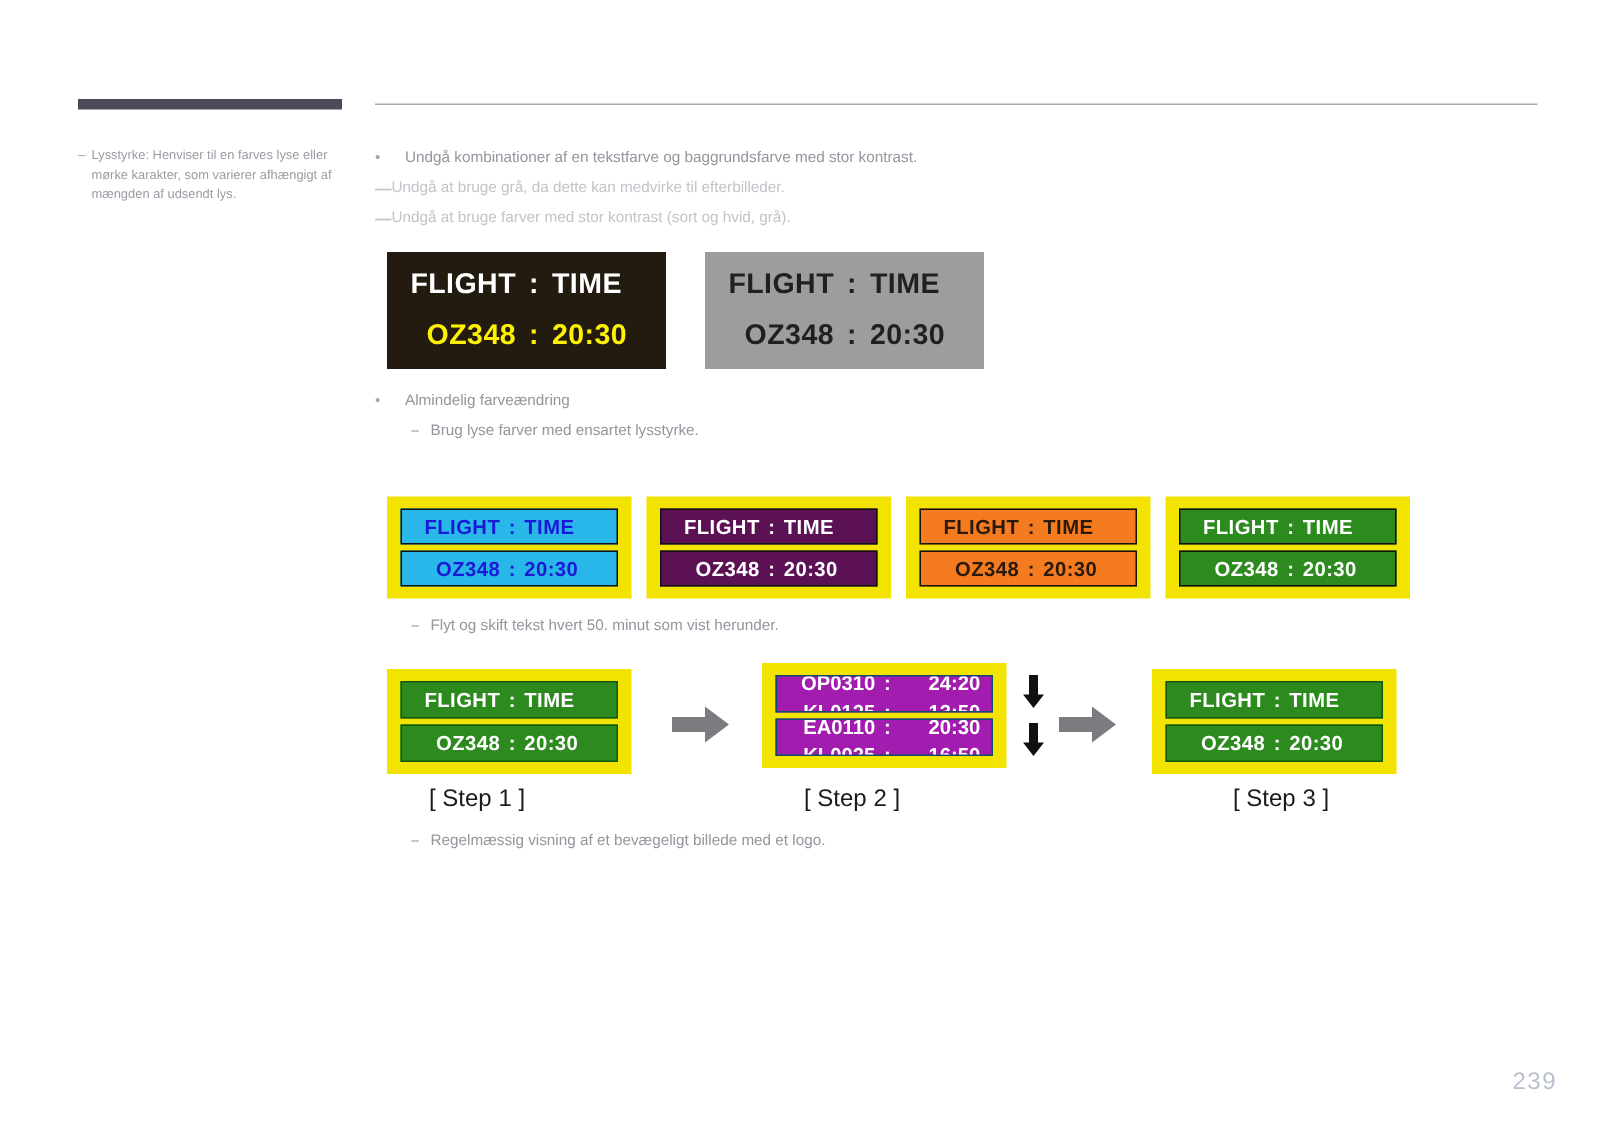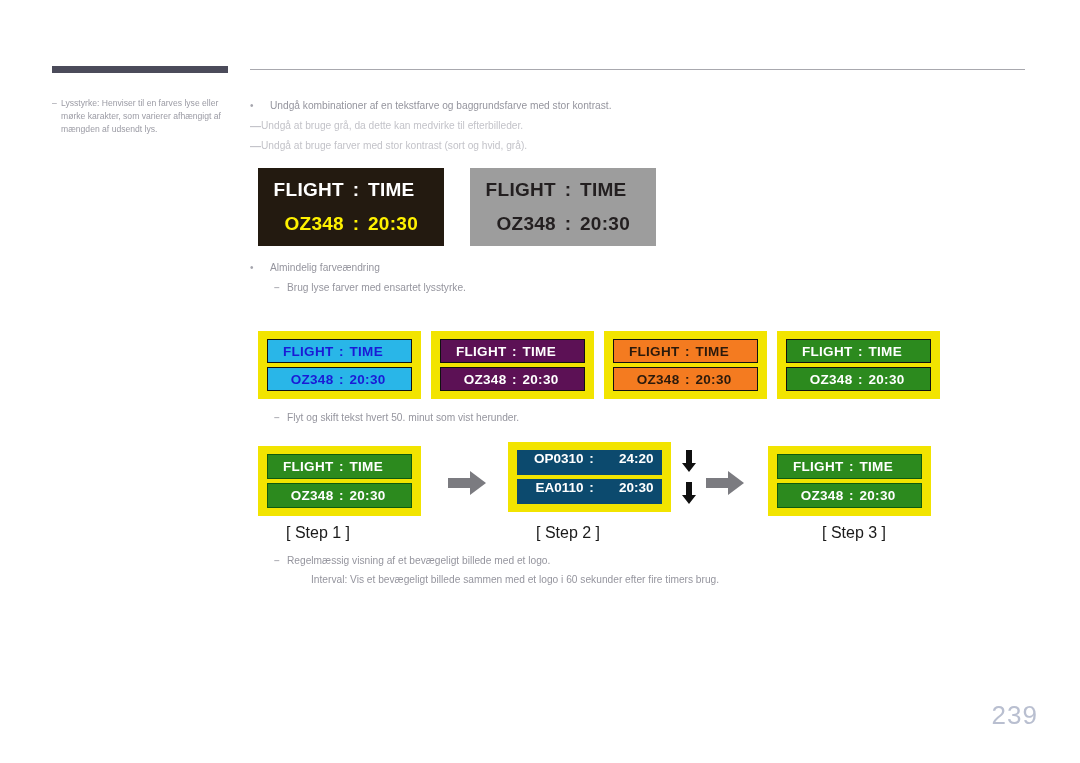--- a/index.html
+++ b/index.html
@@ -190,22 +190,22 @@
   }
   .step-board .cell-flight { width: 58px; }
   .step-board .cell-colon  { width: 16px; }
   .step-board .cell-time   { width: 54px; }
 
   
   #step2-board .scroll-strip {
     position: relative;
     height: 25px;
     overflow: hidden;
-    border: 4px solid #0c4a6e;
-    background: #0c4a6e;
+    border: 1px solid #0c4a6e;
+    background: #a21caf;
     box-sizing: border-box;
   }
   #step2-board .scroll-inner {
     position: absolute;
     left: 0;
     width: 100%;
   }
   #step2-board .scroll-line {
     display: flex;
     align-items: center;
@@ -254,21 +254,21 @@
     left: 250px;
     top: 551px;
     width: 790px;
   }
 
   
   #page-number {
     position: absolute;
     right: 42px;
     bottom: 32px;
-    font-size: 26px;
+    font-size: 16px;
     color: #b9bfd0;
     letter-spacing: 1px;
   }
 </style>
 </head>
 <body>
 
 <div id="header-rule-left"></div>
 <div id="header-rule-right"></div>
 
@@ -486,16 +486,15 @@
   <span class="step-caption" style="left:28px;">[ Step 1 ]</span>
   <span class="step-caption" style="left:278px;">[ Step 2 ]</span>
   <span class="step-caption" style="left:564px;">[ Step 3 ]</span>
 </div>
 
 <div id="notes-bottom">
   <div class="bullet-row lvl1" style="margin-left:24px;">
     <span class="bullet-dash">–</span>
     <span class="bullet-text">Regelmæssig visning af et bevægeligt billede med et logo.</span>
   </div>
-  <div class="plain-row" style="margin-left:61px;">Interval: Vis et bevægeligt billede sammen med et logo i 60 sekunder efter fire timers brug.</div>
 </div>
 
 <div id="page-number">239</div>
 
 </body></html>

